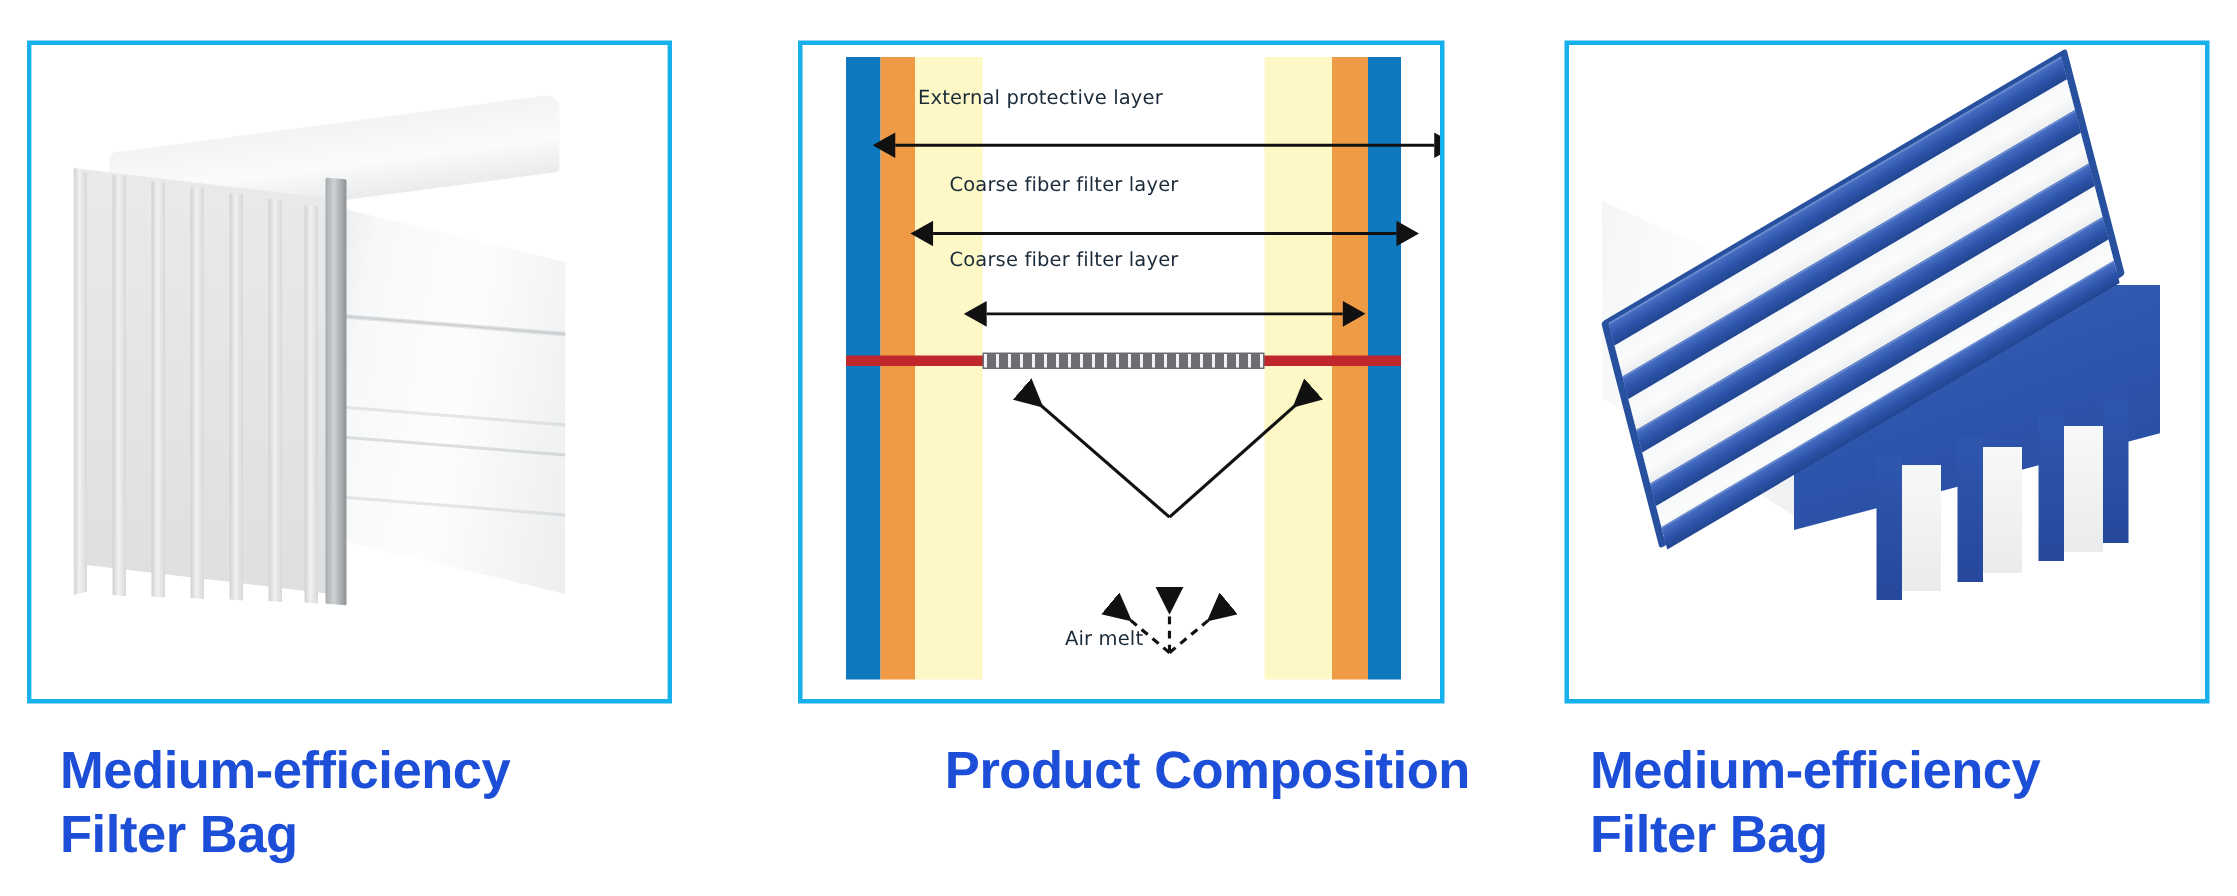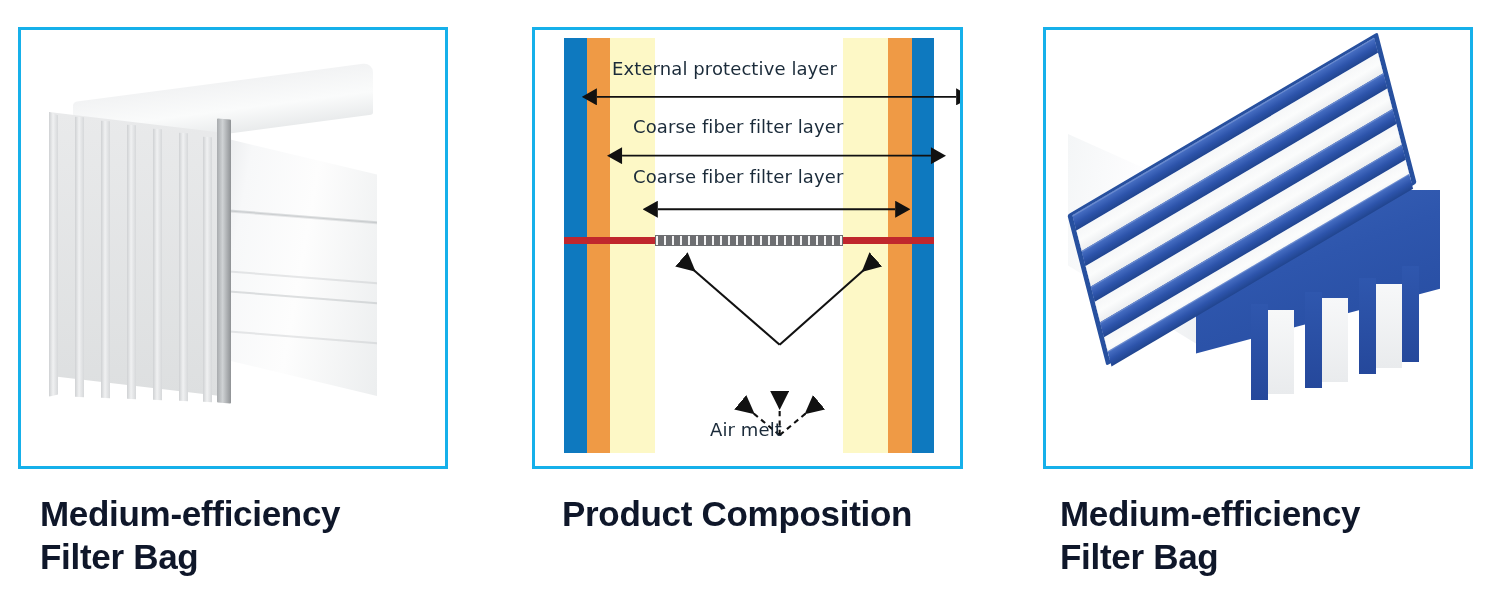--- a/index.html
+++ b/index.html
@@ -18,29 +18,29 @@
     background:#ffffff;
     overflow:hidden;
   }
   #panel-left   { left:18px;   top:27px; width:430px; height:442px; }
   #panel-middle { left:532px;  top:27px; width:431px; height:442px; }
   #panel-right  { left:1043px; top:27px; width:430px; height:442px; }
 
   
   .caption {
     position:absolute;
-    color:#0f172a;
+    color:#1d4ed8;
     font-weight:bold;
     font-size:35px;
     line-height:1.24;
     letter-spacing:-0.3px;
     white-space:pre-line;
   }
   #caption-left   { left:40px;   top:492px; width:420px; text-align:left; }
-  #caption-middle { left:562px;  top:492px; width:430px; text-align:left; }
+  #caption-middle { left:550px;  top:492px; width:430px; text-align:right; }
   #caption-right  { left:1060px; top:492px; width:430px; text-align:left; }
 
   
   .photo { position:absolute; inset:0; background:#fff; }
 
   .lf-wrap { position:absolute; left:0; top:0; width:424px; height:436px; }
 
   
   .lf-bagtop {
     position:absolute; left:52px; top:72px; width:300px; height:52px;
@@ -164,21 +164,21 @@
       repeating-linear-gradient(90deg,
         transparent 0px, transparent 1px,
         #ffffff 1px, #ffffff 3px,
         transparent 3px, transparent 8px);
     opacity:.92;
   }
 
   .dg-label {
     position:absolute;
     color:#1b2b3a;
-    font-size:18px;
+    font-size:13px;
     font-family:"DejaVu Sans", sans-serif;
     font-weight:400;
     white-space:nowrap;
     letter-spacing:.1px;
   }
 
   .dg-svg { position:absolute; left:0; top:0; width:425px; height:436px; overflow:visible; }
 </style>
 </head>
 <body>

